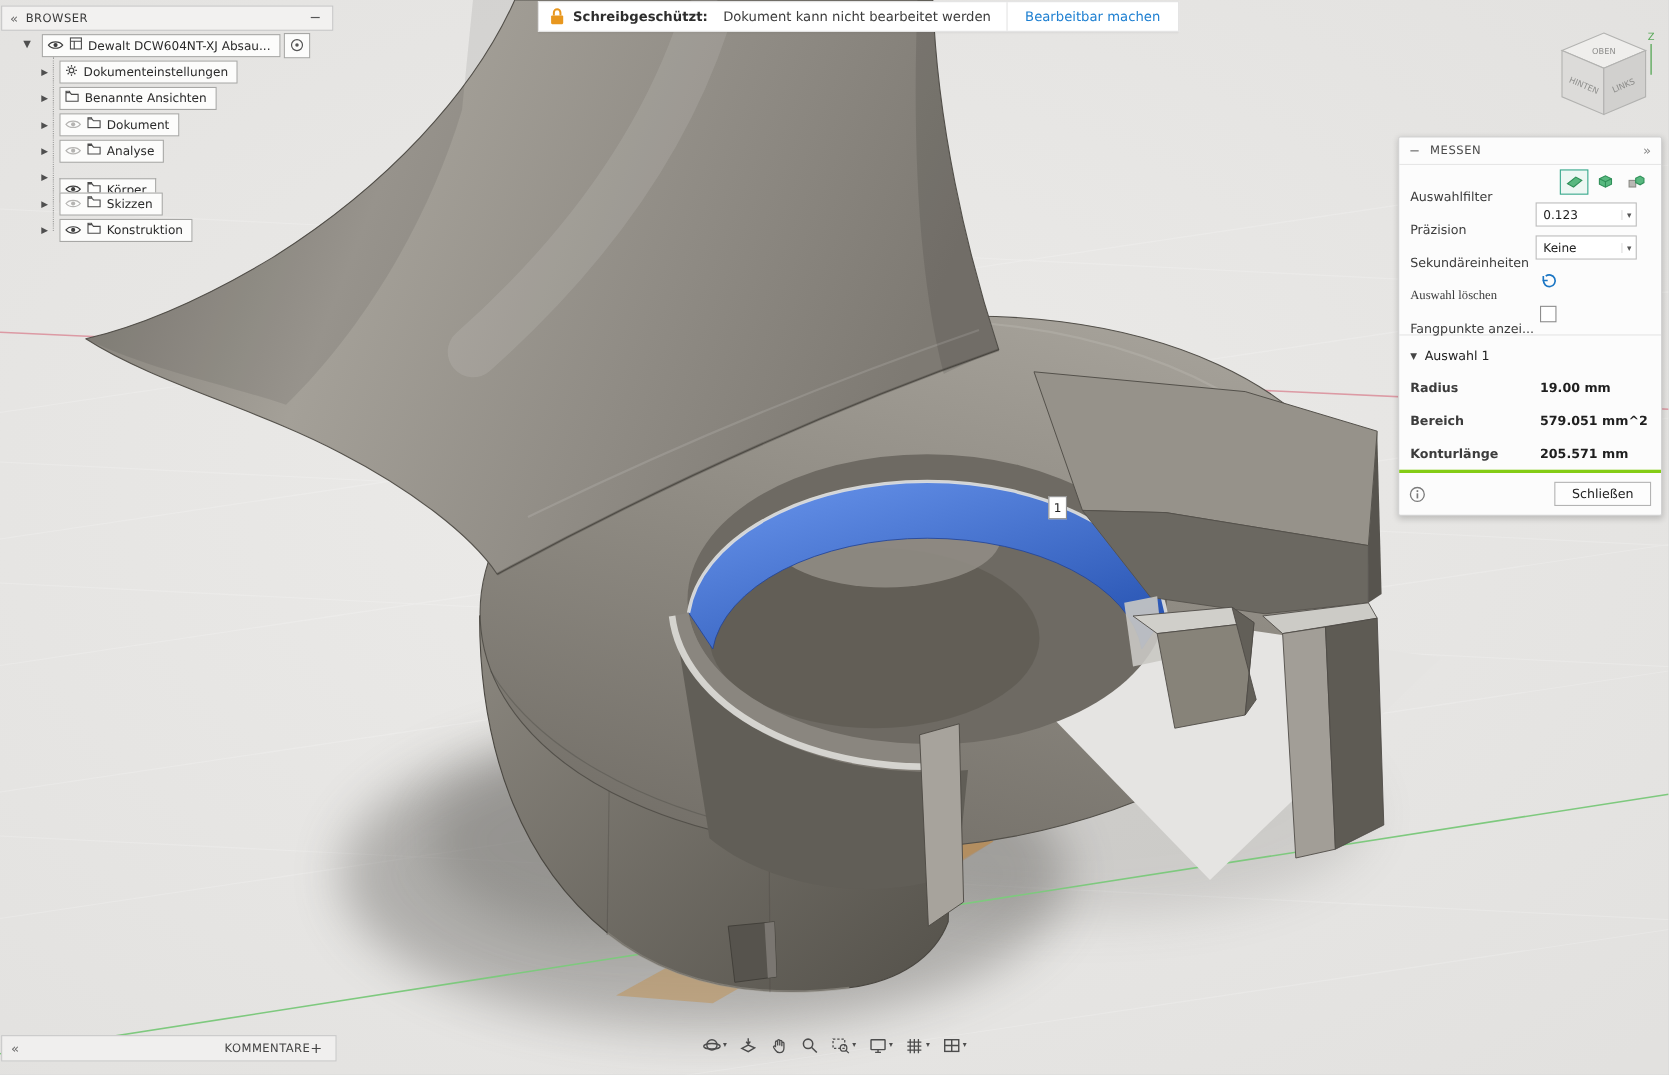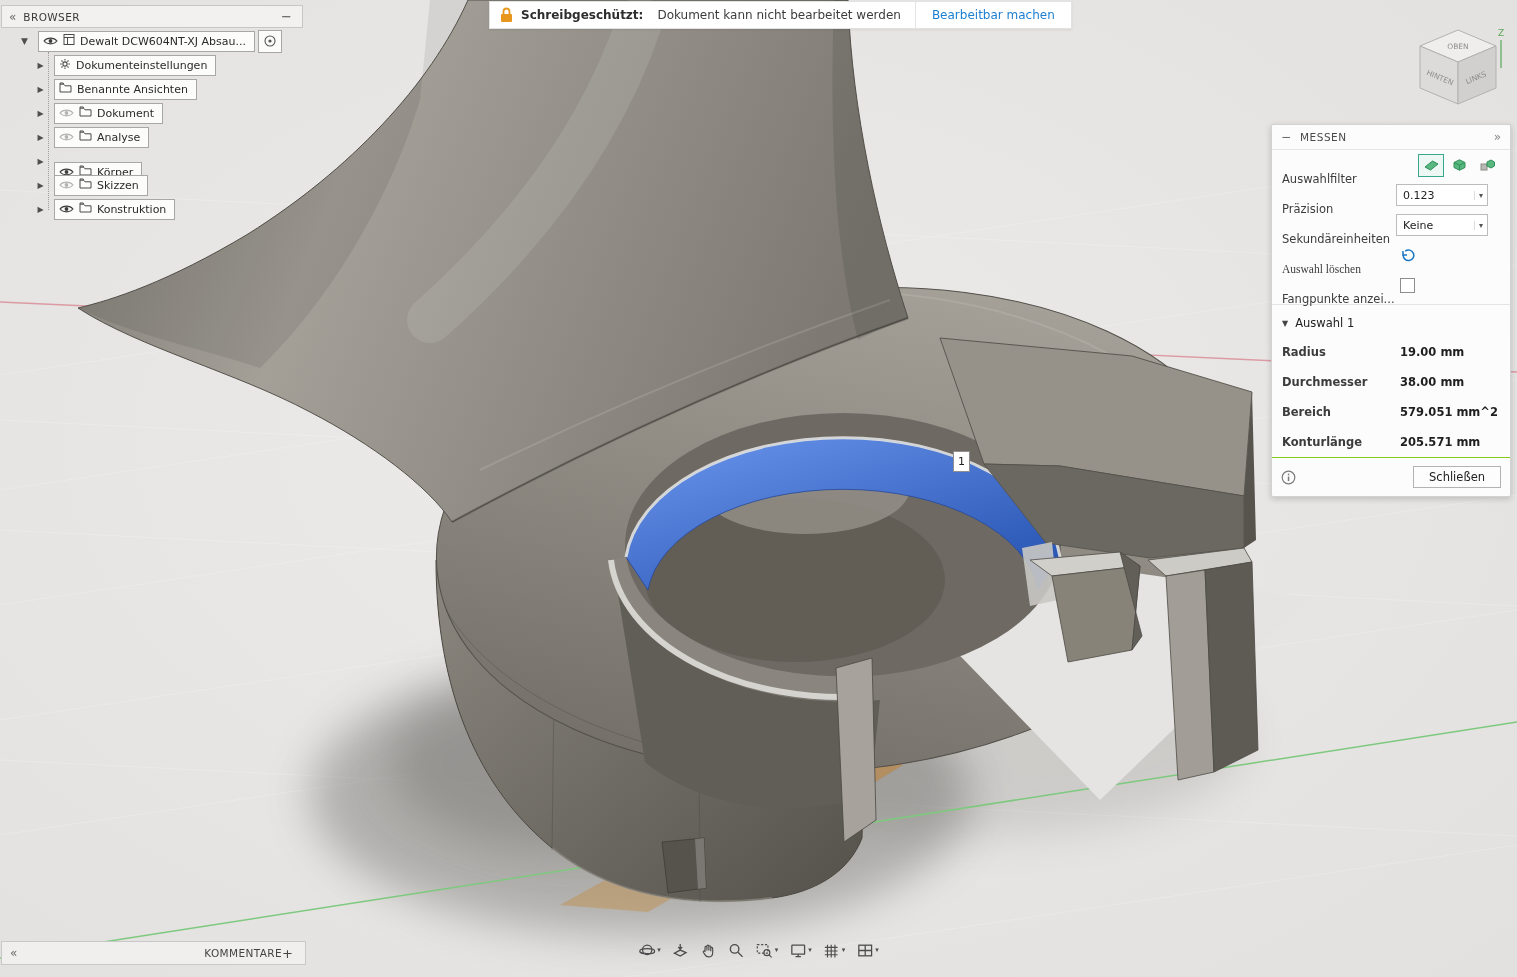--- a/index.html
+++ b/index.html
@@ -62,21 +62,21 @@
   .mp-select .car{border-left:1px solid #ddd;padding:0 4px;color:#555;font-size:8px;}
   .undo{margin-right:64px;display:flex;}
   .chk{width:13px;height:13px;border:1px solid #8d8d8d;background:#fff;margin-right:64px;}
   .mp-sec{border-top:1px solid #e4e4e4;margin-top:4px;padding-top:4px;}
   .mp-selhead{display:flex;align-items:center;height:28px;padding:0 10px;color:#222;}
   .mp-selhead .tri{font-size:8px;color:#444;margin-right:7px;}
   .mp-sub{height:26px;display:flex;align-items:center;padding:0 10px;color:#b3b2b0;}
   .mp-metric{display:flex;align-items:center;height:30px;padding:0 10px;font-weight:bold;}
   .mp-metric .ml{width:118px;color:#3c3c3c;}
   .mp-metric .mv{color:#1f1f1f;}
-  .mp-foot{border-top:1px solid #84cc16;display:flex;align-items:center;padding:8px 9px;}
+  .mp-foot{border-top:3px solid #84cc16;display:flex;align-items:center;padding:8px 9px;}
   .mp-foot .spacer{flex:1;}
   .mp-close{height:22px;border:1px solid #b3b3b3;background:#fdfdfd;font-size:11.5px;color:#222;
             padding:0 15px;font-family:inherit;cursor:pointer;}
 
   
   .cbar{position:absolute;left:1px;top:941px;width:303px;height:22px;background:#f0efee;
         border:1px solid #c8c8c8;display:flex;align-items:center;font-size:10.5px;color:#444;z-index:2;}
   .cbar .chevl{margin:0 6px 0 8px;color:#6b6b6b;font-size:12px;}
   .cbar .title{flex:1;margin-left:10px;letter-spacing:.4px;text-align:right;}
   .cbar .add{margin-right:12px;font-size:13px;color:#444;}
@@ -464,24 +464,20 @@
   <div class="mp-sec">
     <div class="mp-selhead">
       <span class="tri">▼</span>
       <span>Auswahl 1</span>
     </div>
     <div class="mp-metric">
       <span class="ml">Radius</span>
       <span class="mv">19.00 mm</span>
     </div>
     <div class="mp-metric">
-      <span class="ml">Durchmesser</span>
-      <span class="mv">38.00 mm</span>
-    </div>
-    <div class="mp-metric">
       <span class="ml">Bereich</span>
       <span class="mv">579.051 mm^2</span>
     </div>
     <div class="mp-metric">
       <span class="ml">Konturlänge</span>
       <span class="mv">205.571 mm</span>
     </div>
   </div>
 
   <div class="mp-foot">

